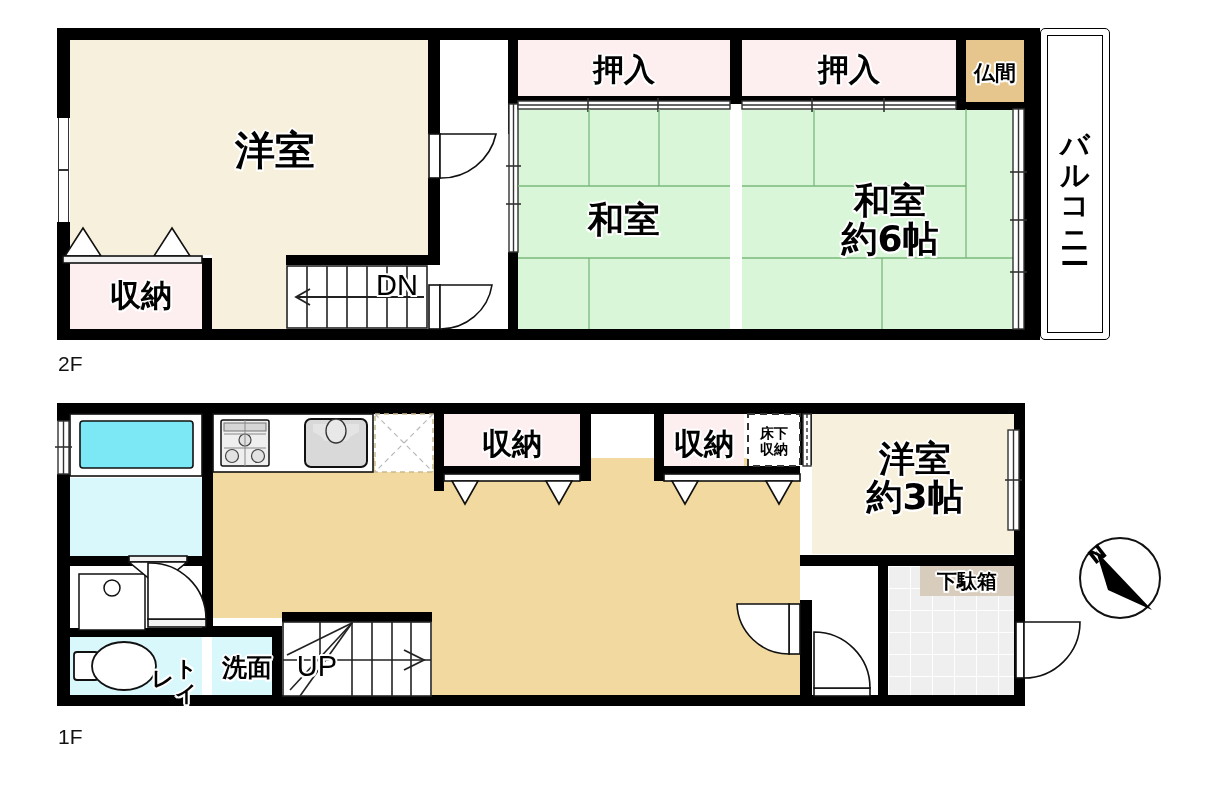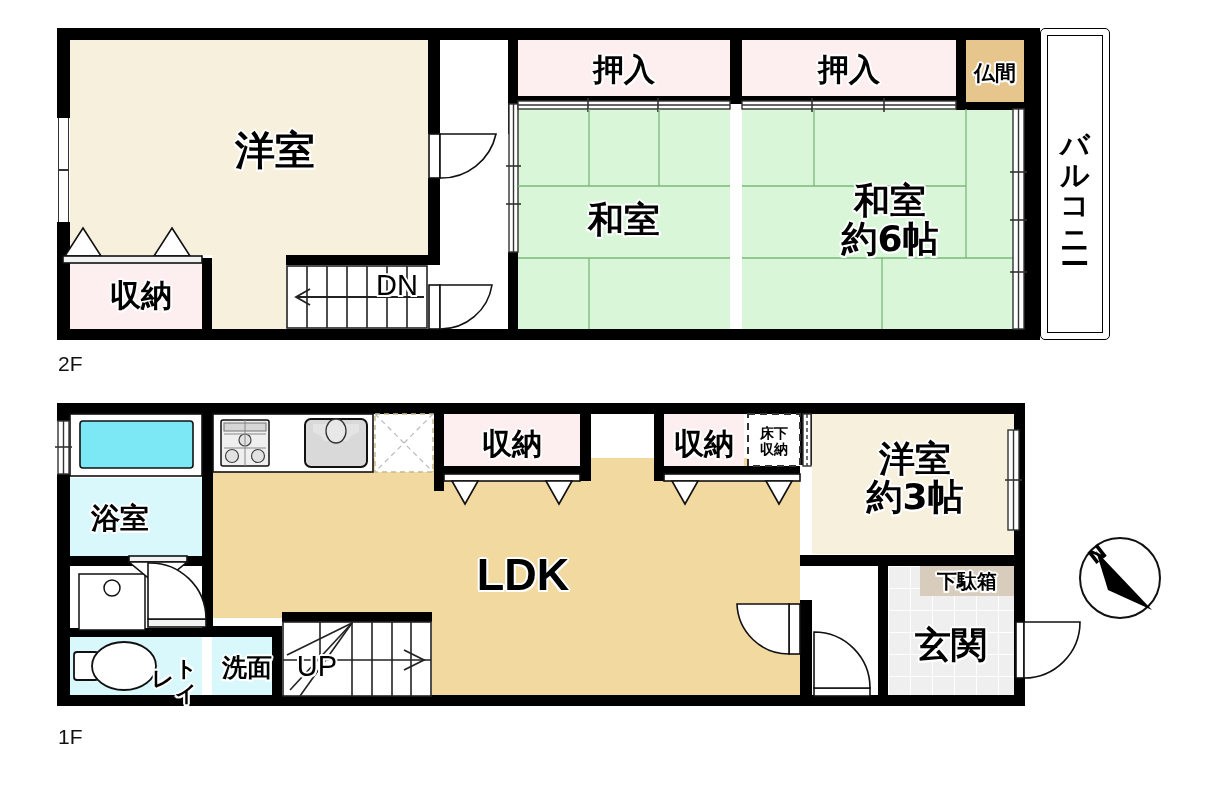--- a/index.html
+++ b/index.html
@@ -388,58 +388,48 @@
         <path d="M1024,622 L1080,622 A56,56 0 0 1 1024,678 Z" fill="#fff"></path>
       </g>
 
       <g>
         <circle cx="1120" cy="578" r="40" fill="#fff" stroke="#111" stroke-width="2"></circle>
         <polygon points="1096,551 1152,610 1108,590" fill="#000"></polygon>
         <text x="1095" y="565" font-family="DejaVu Sans, Liberation Sans, sans-serif" font-size="20" font-weight="700" fill="#000" transform="rotate(-38 1095 565)">N</text>
       </g>
     </svg>
 
-    <div class="lbl" style="left:70px;top:495px;width:100px;height:46px;font-size:29px;">
-      <span>浴室</span>
-    </div>
 
     <div class="lbl vert" style="left:158px;top:638px;width:34px;height:60px;font-size:22px;">
       <span>トイレ</span>
     </div>
 
     <div class="lbl" style="left:212px;top:648px;width:70px;height:40px;font-size:25px;">
       <span>洗面</span>
     </div>
 
-    <div class="lbl" style="left:443px;top:550px;width:160px;height:50px;font-size:45px;
-                font-family:'Liberation Sans',sans-serif;">
-      <span>LDK</span>
-    </div>
 
     <div class="lbl" style="left:444px;top:422px;width:136px;height:44px;font-size:30px;">
       <span>収納</span>
     </div>
 
     <div class="lbl" style="left:664px;top:422px;width:80px;height:44px;font-size:30px;">
       <span>収納</span>
     </div>
 
     <div class="lbl" style="left:750px;top:422px;width:48px;height:38px;font-size:14px;flex-direction:column;line-height:1.15;">
       <span>床下
 収納</span>
     </div>
 
     <div class="lbl" style="left:840px;top:428px;width:150px;height:100px;flex-direction:column;font-size:36px;">
       <span>洋室</span>
       <span>約3帖</span>
     </div>
 
-    <div class="lbl" style="left:888px;top:620px;width:126px;height:50px;font-size:36px;">
-      <span>玄関</span>
-    </div>
 
     <div class="lbl" style="left:920px;top:566px;width:94px;height:30px;font-size:20px;">
       <span>下駄箱</span>
     </div>
 
     <div class="lbl thin" style="left:288px;top:648px;width:58px;height:36px;font-size:29px;
                 font-family:'Liberation Sans',sans-serif;">
       <span>UP</span>
     </div>
 

